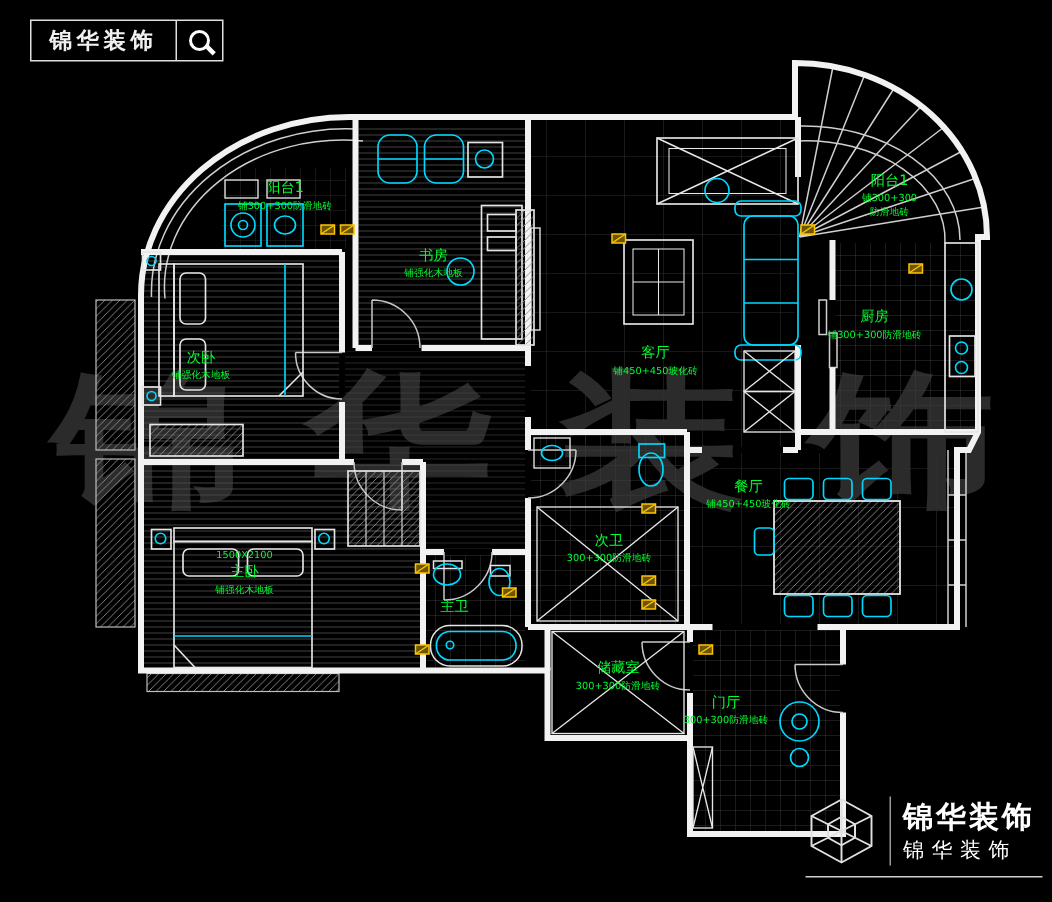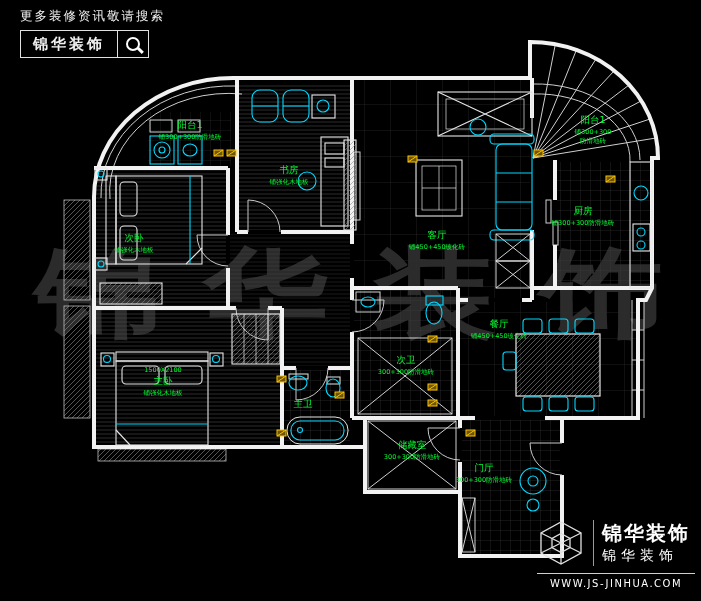--- a/index.html
+++ b/index.html
@@ -310,21 +310,20 @@
 
       <text class="rname" x="412" y="448">储藏室</text>
       <text class="rnote" x="412" y="459">300+300防滑地砖</text>
 
       <text class="rname" x="484" y="471">门厅</text>
       <text class="rnote" x="484" y="482">300+300防滑地砖</text>
     </g>
   </svg>
 
   <div class="header">
-    <div class="tagline">更多装修资讯敬请搜索</div>
     <div class="searchbox">
       <div class="brandcell">锦华装饰</div>
       <div class="iconcell">
         <span class="mag"></span>
       </div>
     </div>
   </div>
 
   <div class="logo">
     <div class="logorow">
@@ -335,16 +334,15 @@
           <polygon points="24,14.5 33,19.5 33,28.5 24,33.5 15,28.5 15,19.5"></polygon>
         </g>
       </svg>
       <div class="logodivider"></div>
       <div class="logotext">
         <div class="b">锦华装饰</div>
         <div class="s">锦华装饰</div>
       </div>
     </div>
     <div class="logoline"></div>
-    <div class="url">WWW.JS-JINHUA.COM</div>
   </div>
 
 </div>
 
 </body></html>

